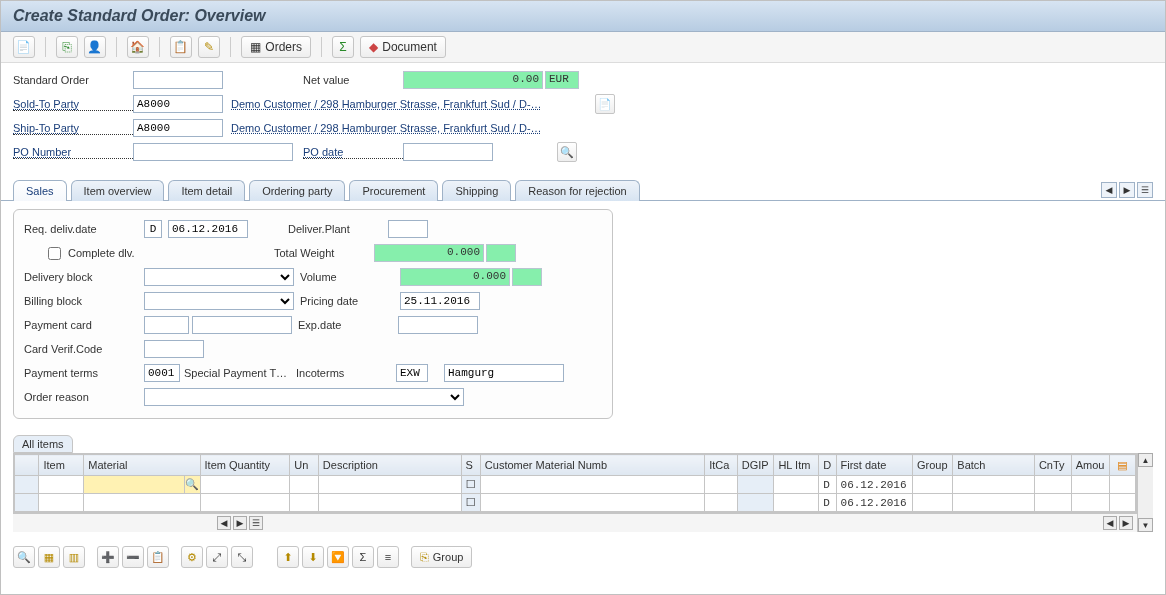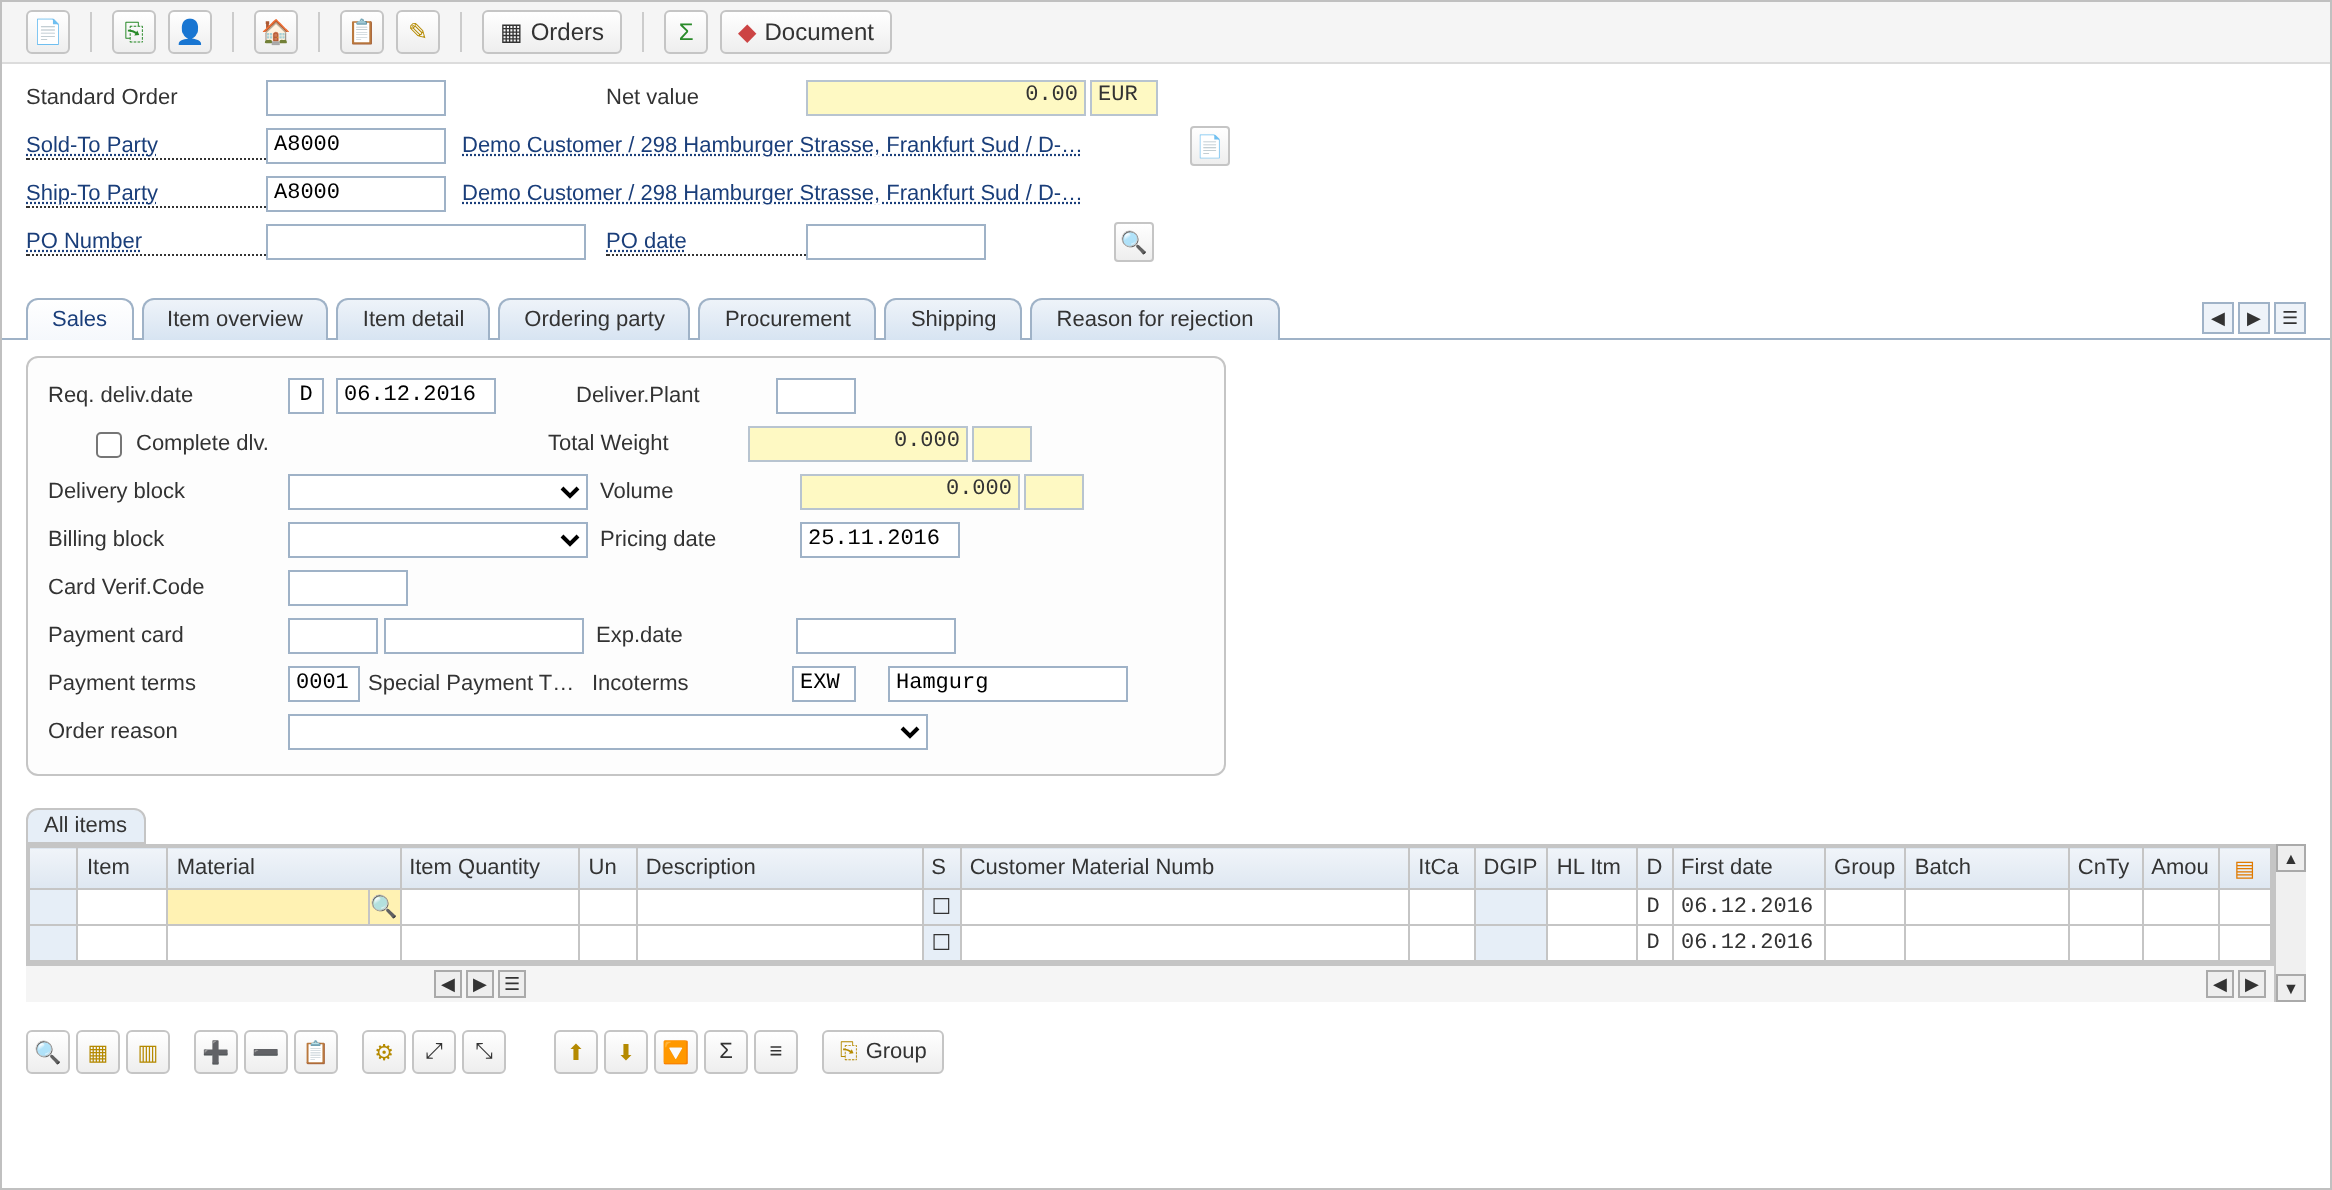--- a/index.html
+++ b/index.html
@@ -55,21 +55,21 @@
     font-size: 11px;
     border: 1px solid #9fb2c7;
     background: #fff;
     height: 18px;
     padding: 1px 3px;
   }
   .fld-ro {
     font-family: "Courier New", monospace;
     font-size: 11px;
     border: 1px solid #b8c4d0;
-    background: #fef9c3;
+    background: #86efac;
     height: 18px;
     padding: 1px 3px;
     text-align:right;
     display:inline-block;
   }
   select.fld {
     border: 1px solid #9fb2c7;
     background: #fff;
     height: 18px;
     font-size:11px;
@@ -158,20 +158,21 @@
   .gridwrap { display:flex; }
   .gridinner { flex:1; overflow:hidden;}
   .config-icon { width:16px; height:16px; display:inline-flex; align-items:center; justify-content:center;}
   .orange { color:#e07a00; }
 </style>
 </head>
 <body>
 
 <div class="window">
 
+  <div class="titlebar">Create Standard Order: Overview</div>
 
   <div class="toolbar">
     <span class="tbtn">📄</span>
     <div class="sep"></div>
     <span class="tbtn" style="color:#2a8a2a;">⎘</span>
     <span class="tbtn" style="color:#2a8a2a;">👤</span>
     <div class="sep"></div>
     <span class="tbtn" style="color:#b58a00;">🏠</span>
     <div class="sep"></div>
     <span class="tbtn">📋</span>
@@ -264,30 +265,30 @@
         <span class="fld-ro" style="width:30px; margin-left:2px;"></span>
       </div>
       <div class="row">
         <span class="lbl">Billing block</span>
         <select class="fld" style="width:150px;"><option></option></select>
         <span style="width:6px;"></span>
         <span class="lbl2">Pricing date</span>
         <input class="fld" style="width: 80px;" value="25.11.2016">
       </div>
       <div class="row">
-        <span class="lbl">Card Verif.Code</span>
-        <input class="fld" style="width: 60px;">
-      </div>
-      <div class="row">
         <span class="lbl">Payment card</span>
         <input class="fld" style="width: 45px;">
         <input class="fld" style="width: 100px; margin-left: 3px;">
         <span style="width:6px;"></span>
         <span class="lbl2">Exp.date</span>
         <input class="fld" style="width: 80px;">
+      </div>
+      <div class="row">
+        <span class="lbl">Card Verif.Code</span>
+        <input class="fld" style="width: 60px;">
       </div>
       <div class="row">
         <span class="lbl">Payment terms</span>
         <input class="fld" style="width: 36px;" value="0001">
         <span style="margin-left:4px; width:112px; overflow:hidden; text-overflow:ellipsis;">Special Payment T…</span>
         <span class="lbl2">Incoterms</span>
         <input class="fld" style="width: 32px;" value="EXW">
         <input class="fld" style="width: 120px; margin-left: 16px;" value="Hamgurg">
       </div>
       <div class="row">

